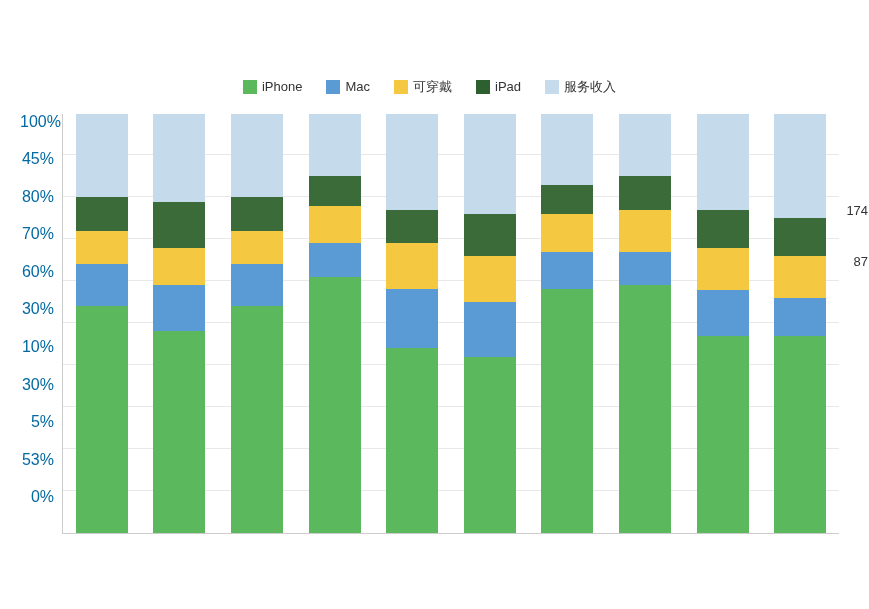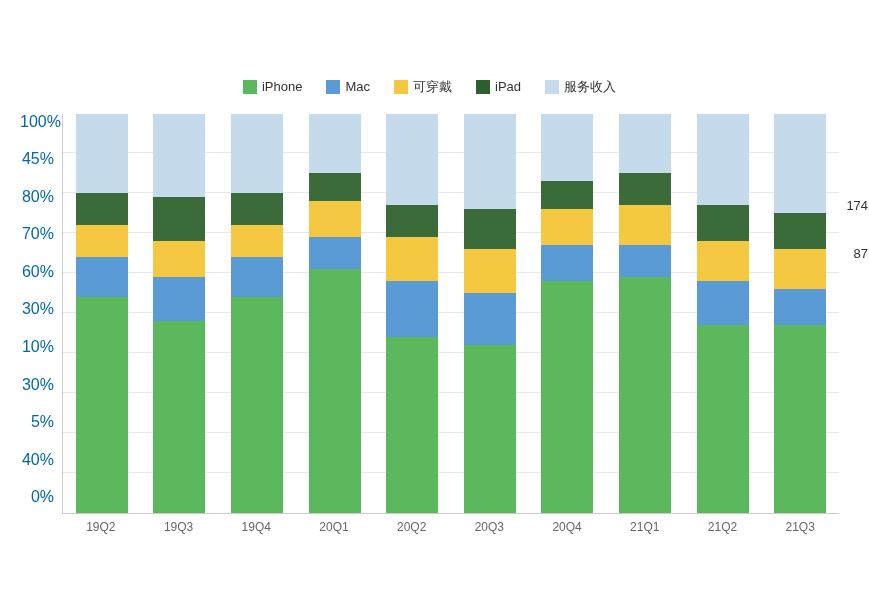--- a/index.html
+++ b/index.html
@@ -156,21 +156,21 @@
       </div>
       <div class="legend-item">
         <span class="legend-color" style="background:#c5daea"></span>
     <span>服务收入</span>
       </div>
     </div>
 
   <div class="chart-area">
     <div class="y-axis" id="y-axis-container">
         <div class="y-label">0%</div>
-        <div class="y-label">40%</div>
+        <div class="y-label">53%</div>
         <div class="y-label">5%</div>
         <div class="y-label">30%</div>
         <div class="y-label">10%</div>
         <div class="y-label">30%</div>
         <div class="y-label">60%</div>
         <div class="y-label">70%</div>
         <div class="y-label">80%</div>
         <div class="y-label">45%</div>
         <div class="y-label">100%</div>
       </div>
@@ -293,27 +293,15 @@
                 <div class="bar-segment" style="height: 9%; background-color: rgb(91, 155, 213);"></div>
                 <div class="bar-segment" style="height: 10%; background-color: rgb(245, 200, 66);"></div>
                 <div class="bar-segment" style="height: 9%; background-color: rgb(58, 107, 56);"></div>
                 <div class="bar-segment" style="height: 25%; background-color: rgb(197, 218, 234);"></div>
               </div>
               <div class="annotation" style="bottom: 75%;">174.86</div>
               <div class="annotation" style="bottom: 63%;">87.75</div>
             </div>
           </div>
         </div>
-      <div class="x-axis" id="x-axis-container">
-          <div class="x-label">19Q2</div>
-          <div class="x-label">19Q3</div>
-          <div class="x-label">19Q4</div>
-          <div class="x-label">20Q1</div>
-          <div class="x-label">20Q2</div>
-          <div class="x-label">20Q3</div>
-          <div class="x-label">20Q4</div>
-          <div class="x-label">21Q1</div>
-          <div class="x-label">21Q2</div>
-          <div class="x-label">21Q3</div>
-        </div>
     </div>
   </div>
 </div>
 
 </body></html>

